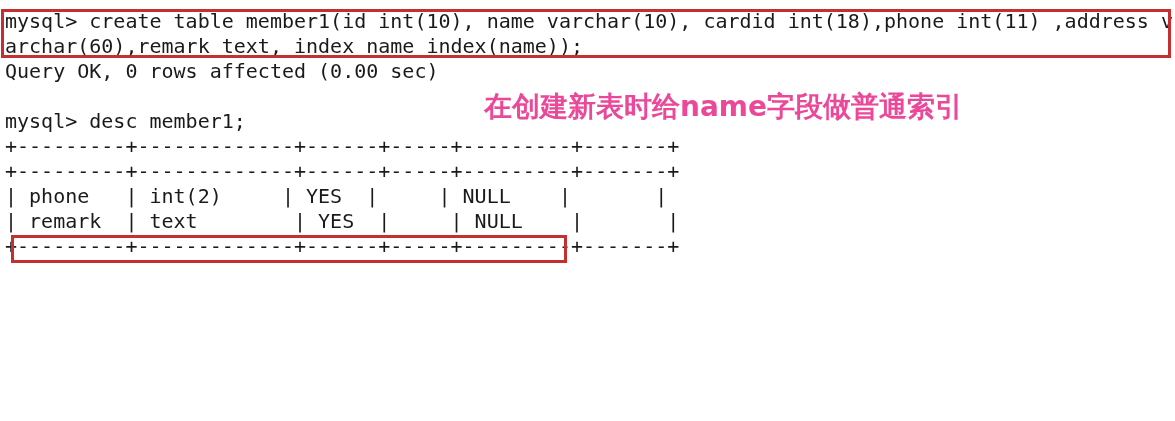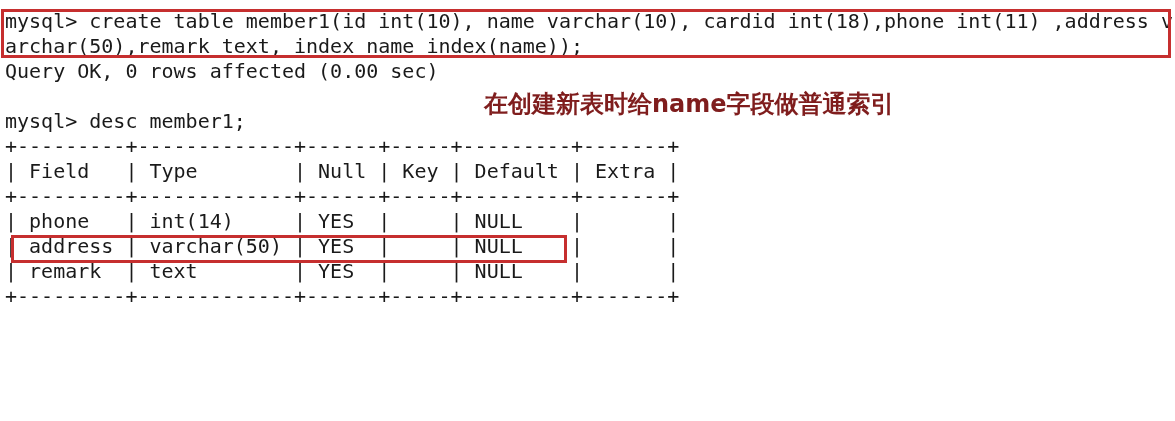--- a/index.html
+++ b/index.html
@@ -41,51 +41,49 @@
     left: 11px;
     top: 235px;
     width: 556px;
     height: 28px;
   }
   .annotation {
     position: absolute;
     left: 484px;
     top: 88px;
     font-family: "DejaVu Sans", "Liberation Sans", sans-serif;
-    font-size: 24px;
+    font-size: 28px;
     font-weight: 700;
-    color: #7f1d1d;
+    color: #ec4899;
     white-space: nowrap;
   }
   .watermark {
     position: absolute;
     left: 993px;
     top: 388px;
     font-family: "DejaVu Sans", "Liberation Sans", sans-serif;
     font-size: 17px;
     color: #c8c8c8;
     white-space: nowrap;
   }
 </style>
 </head>
 <body>
 
 <div class="screen">
 
   <div class="terminal">
     <div class="t-line">mysql&gt; create table member1(id int(10), name varchar(10), cardid int(18),phone int(11) ,address v</div>
-    <div class="t-line">archar(50),remark text, index name_index(name));</div>
+    <div class="t-line">archar(60),remark text, index name_index(name));</div>
     <div class="t-line">Query OK, 0 rows affected (0.00 sec)</div>
     <div class="t-line"></div>
     <div class="t-line">mysql&gt; desc member1;</div>
     <div class="t-line">+---------+-------------+------+-----+---------+-------+</div>
-    <div class="t-line">| Field   | Type        | Null | Key | Default | Extra |</div>
     <div class="t-line">+---------+-------------+------+-----+---------+-------+</div>
-    <div class="t-line">| phone   | int(14)     | YES  |     | NULL    |       |</div>
-    <div class="t-line">| address | varchar(50) | YES  |     | NULL    |       |</div>
+    <div class="t-line">| phone   | int(2)     | YES  |     | NULL    |       |</div>
     <div class="t-line">| remark  | text        | YES  |     | NULL    |       |</div>
     <div class="t-line">+---------+-------------+------+-----+---------+-------+</div>
   </div>
 
   <div class="hl-box hl-box-create"></div>
   <div class="hl-box hl-box-name-row"></div>
 
   <div class="annotation">在创建新表时给name字段做普通索引</div>
 
   <div class="watermark">@稀土掘金技术社区</div>

